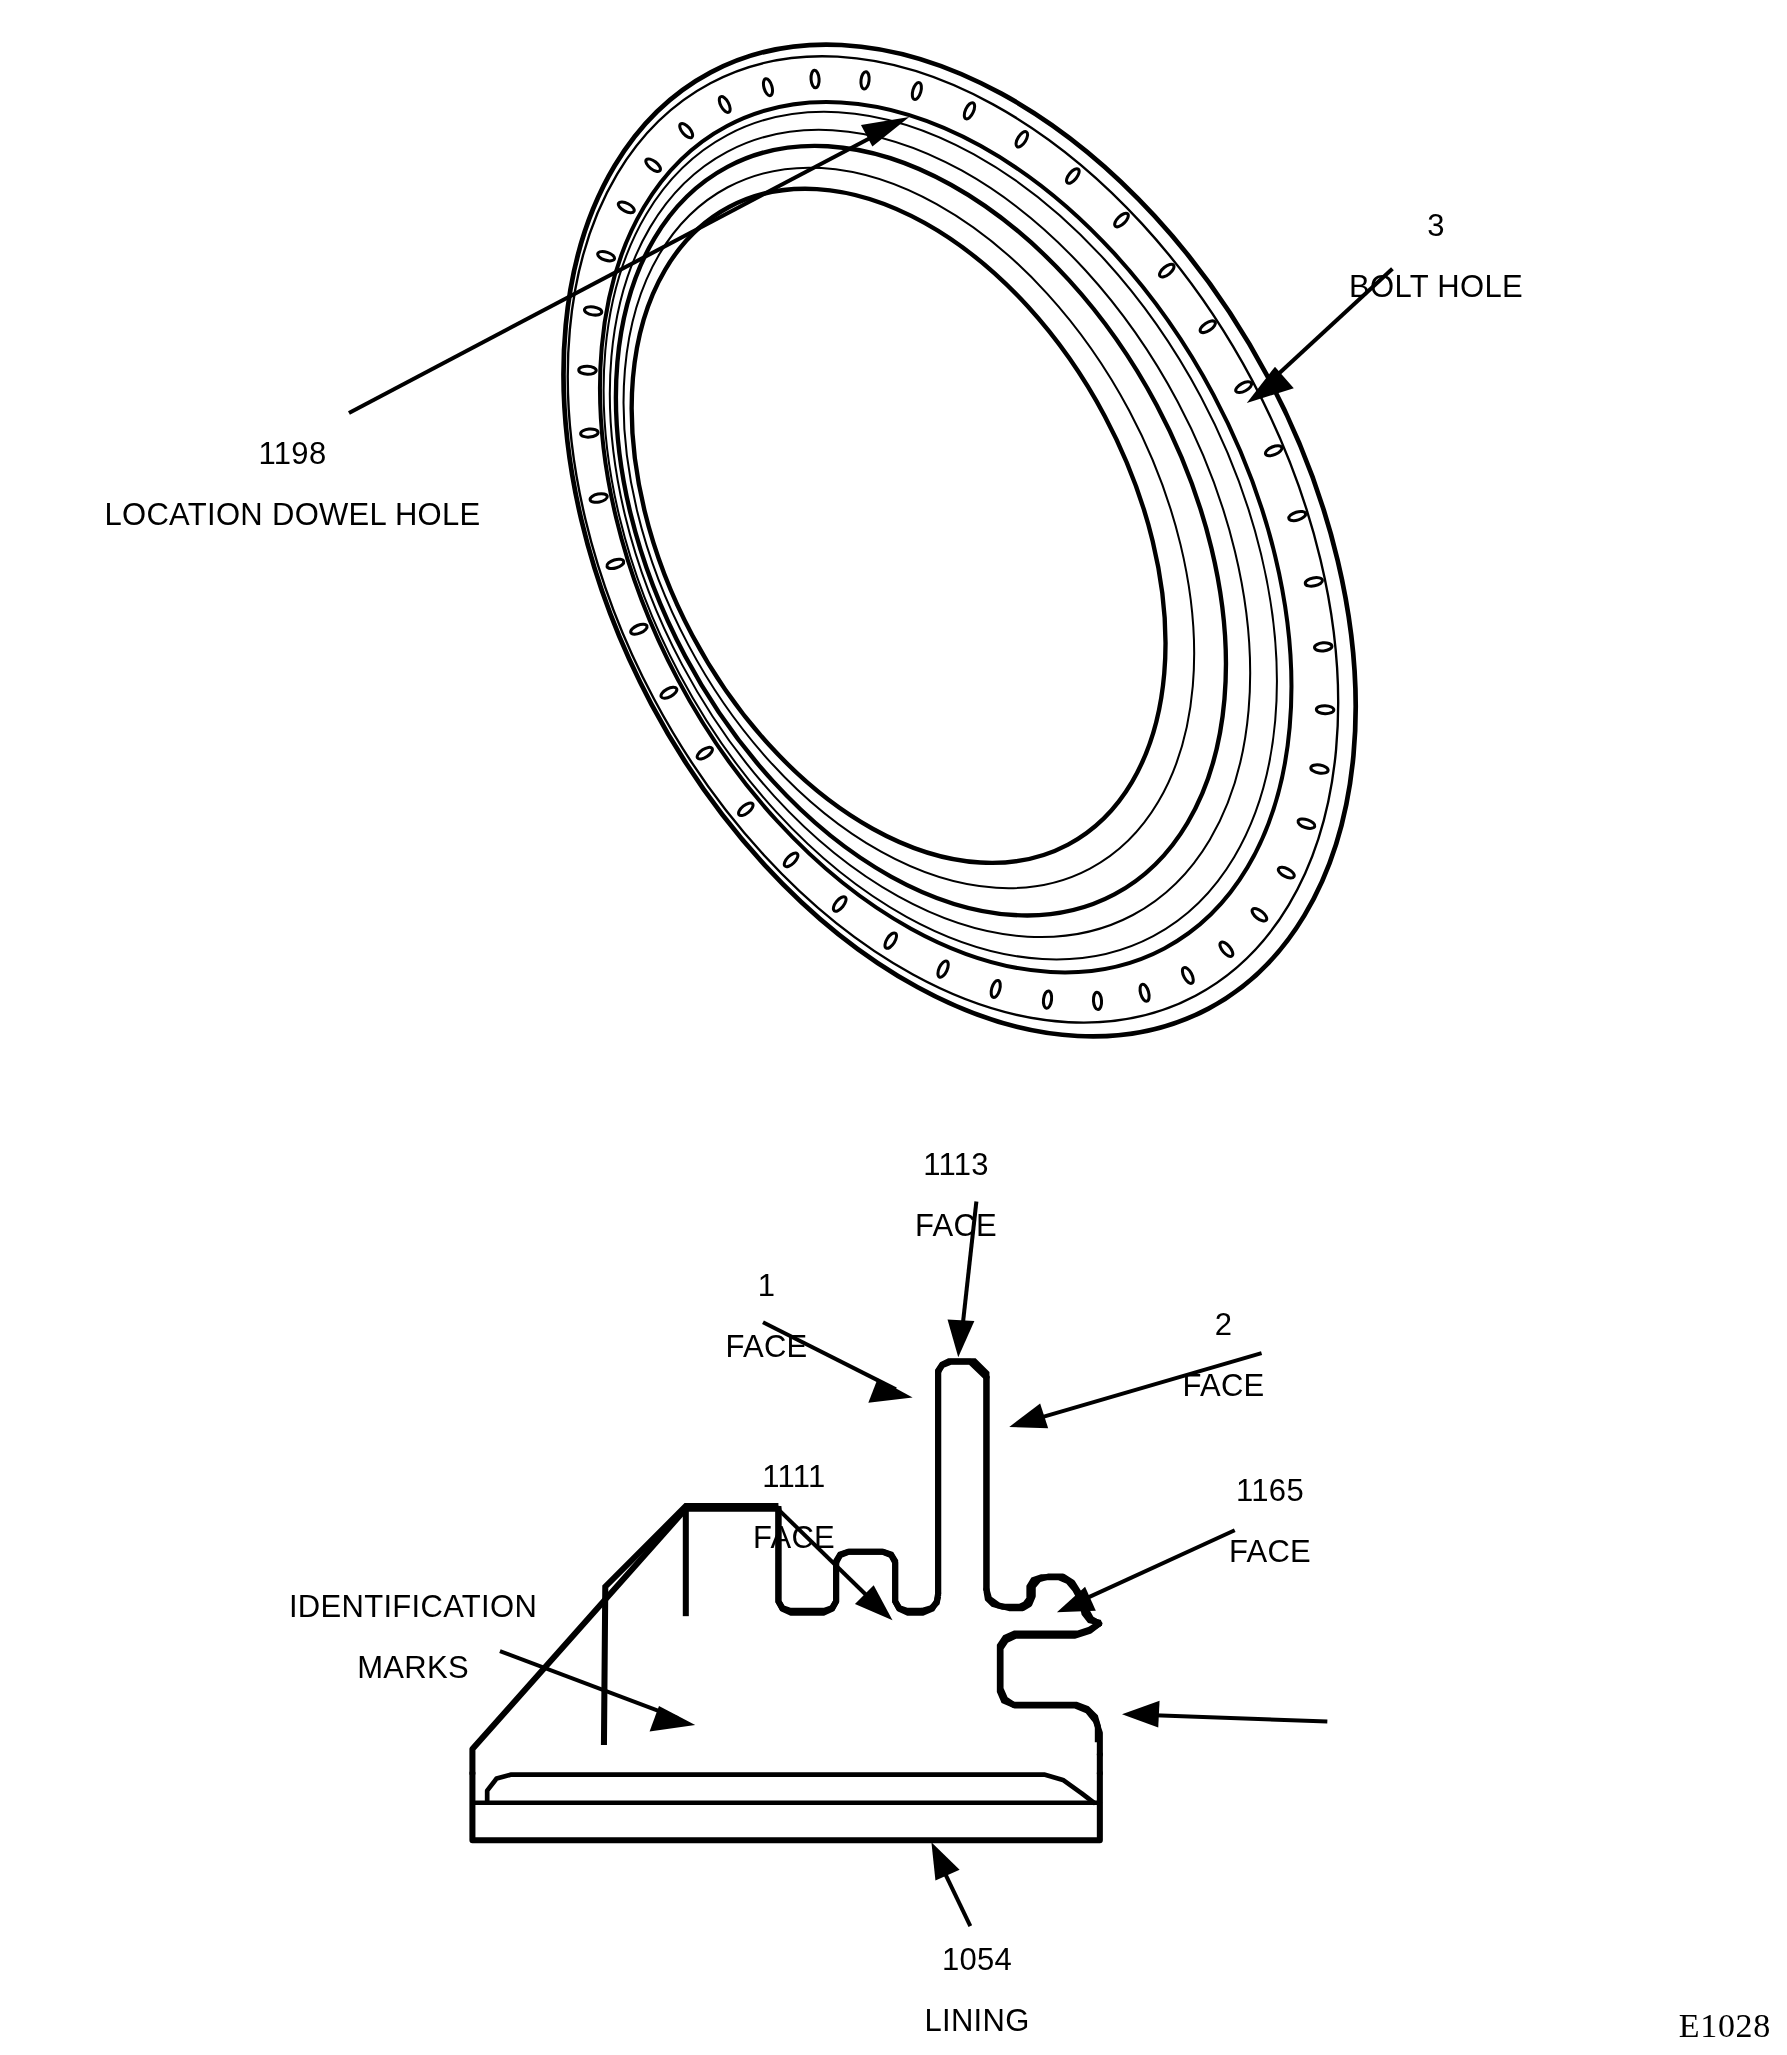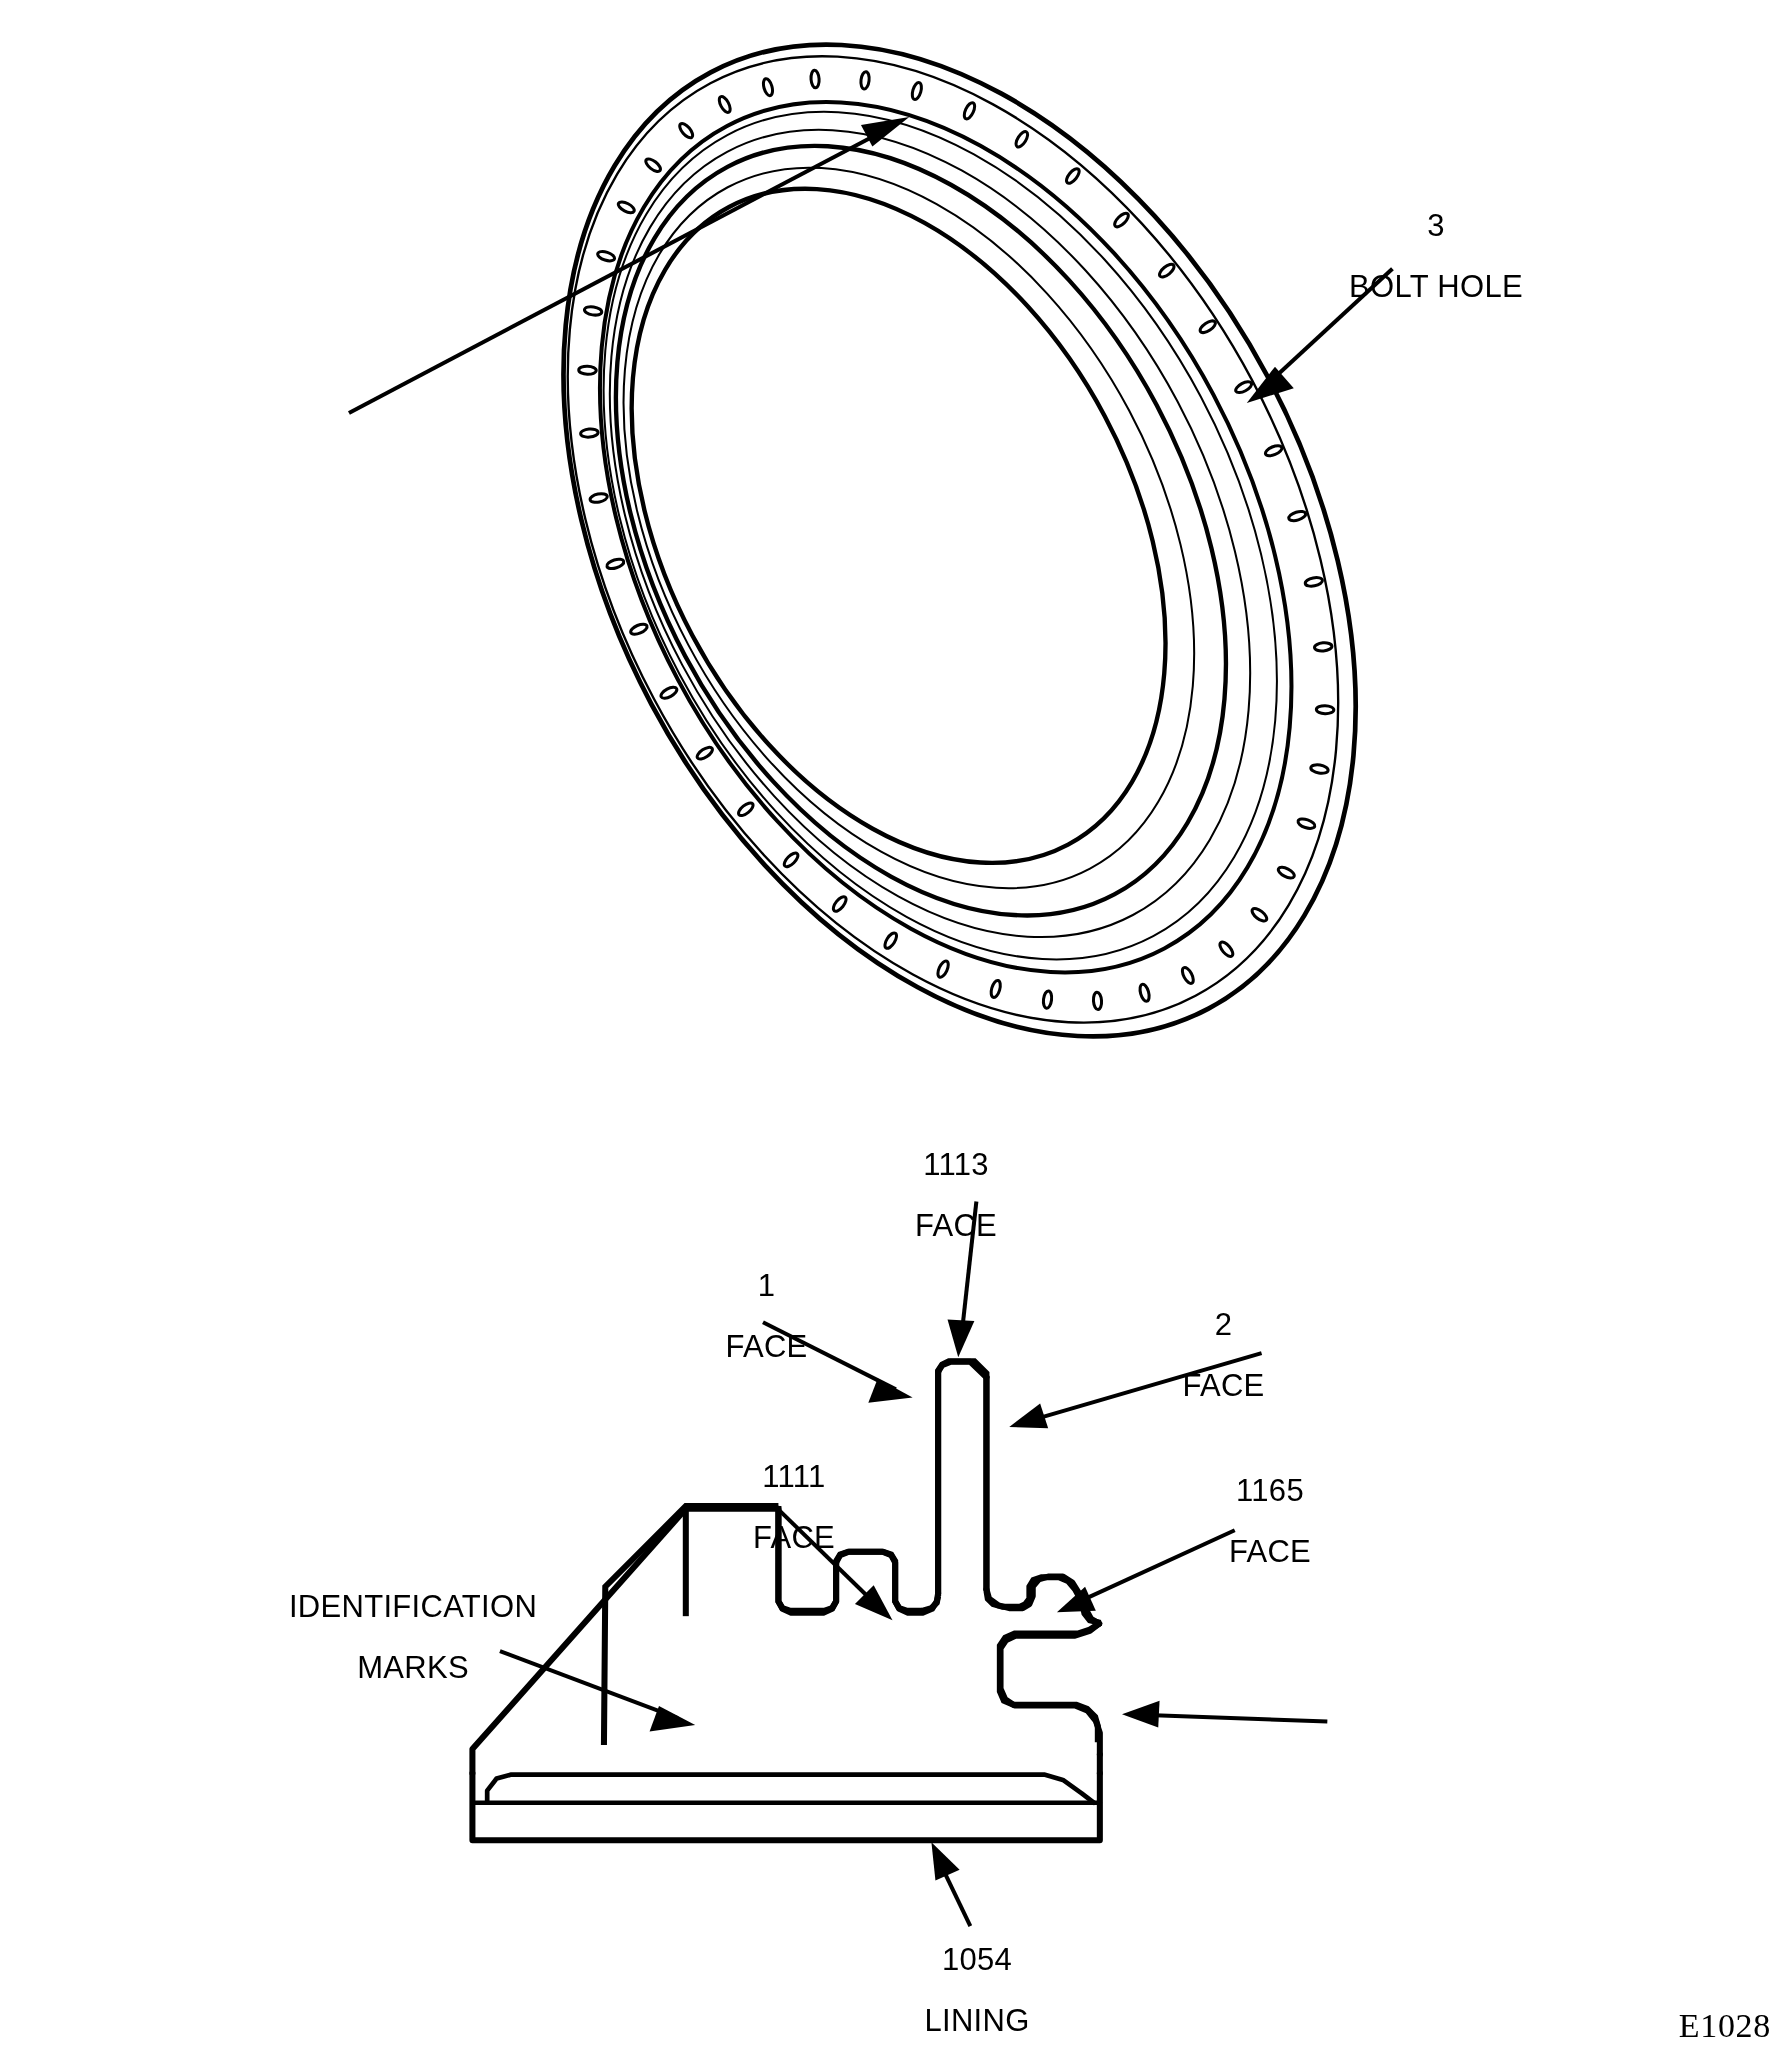--- a/index.html
+++ b/index.html
@@ -340,20 +340,22 @@
       <polygon points="1672,2554 1726,2574 1728,2534" fill="#000"></polygon>
     </g>
 
     <g>
       <path d="M 1446 2870 L 1398 2770" fill="none" stroke="#000" stroke-width="6"></path>
       <polygon points="1388,2745 1394,2802 1430,2786" fill="#000"></polygon>
     </g>
   </svg>
 
   <div class="lbl ctr" style="left:54px; top:411px; width:477px;">
+    <span class="num">1198</span>
+    <span class="txt">LOCATION DOWEL HOLE</span>
   </div>
 
   <div class="lbl ctr" style="left:1295px; top:183px; width:282px;">
     <span class="num">3</span>
     <span class="txt">BOLT HOLE</span>
   </div>
 
   <div class="lbl ctr" style="left:872px; top:1122px; width:168px;">
     <span class="num">1113</span>
     <span class="txt">FACE</span>

